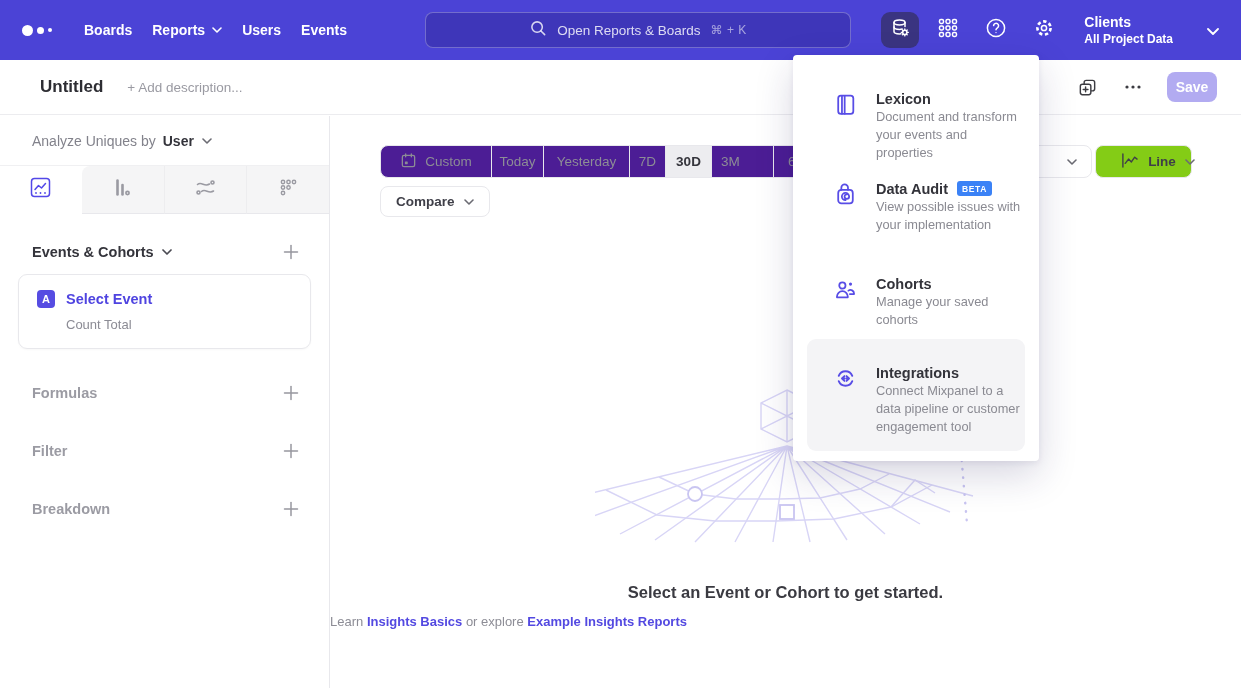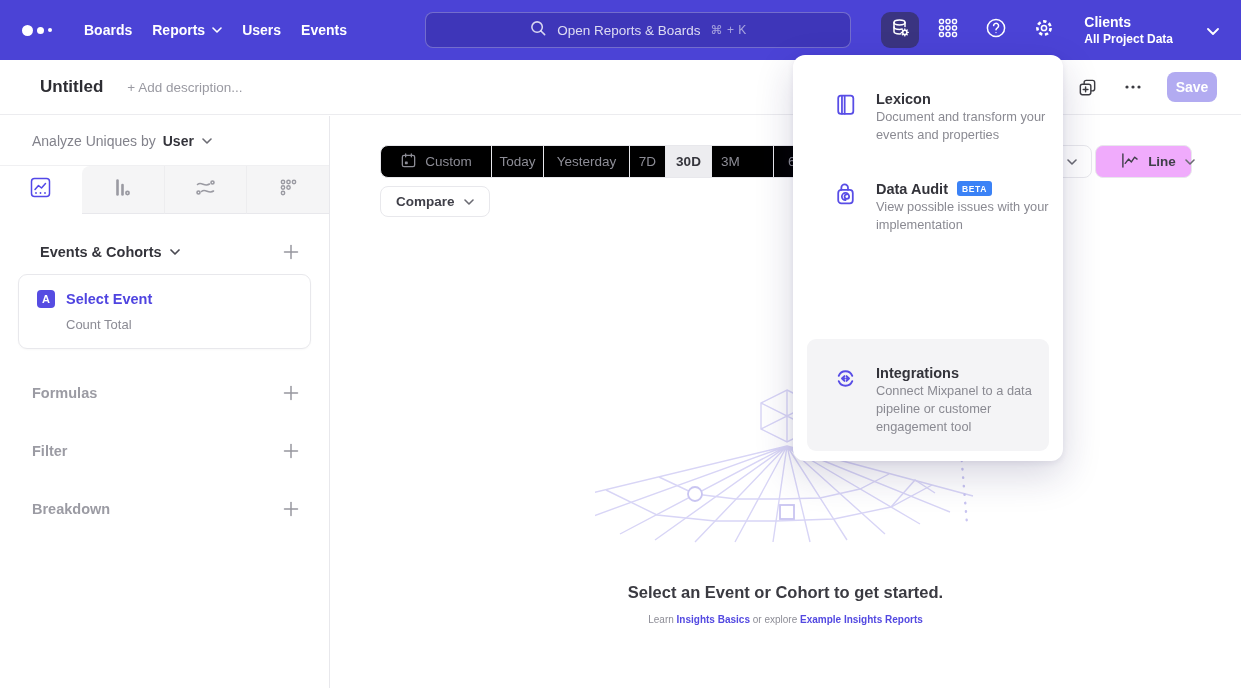--- a/index.html
+++ b/index.html
@@ -62,64 +62,64 @@
   .analyze{height:49px;display:flex;align-items:center;padding-left:32px;font-size:14px;}
   .analyze .lbl{color:#82828b;}
   .analyze .val{color:var(--ink);font-weight:700;margin-left:7px;}
   .analyze .chev{margin-left:8px;color:#6b6b73;cursor:pointer;}
   .tabs{display:flex;height:49px;border-top:1px solid #f0f0f2;}
   .tab{flex:1;display:flex;align-items:center;justify-content:center;cursor:pointer;
     background:var(--tab-bg);border-bottom:1px solid var(--border);color:#9a9aa2;}
   .tab.active{background:#fff;border-bottom:1px solid transparent;color:#5348e8;}
   .tab + .tab{border-left:1px solid #ededef;}
   .tab.active + .tab{border-left:none;border-top-left-radius:8px;}
-  .ec-head{display:flex;align-items:center;margin:30px 30px 0 40px;}
+  .ec-head{display:flex;align-items:center;margin:30px 30px 0 32px;}
   .ec-head .t{font-size:14.5px;font-weight:700;color:var(--ink);}
   .ec-head .chev{margin-left:8px;color:#4a4a52;cursor:pointer;}
   .plus{margin-left:auto;color:#97979f;cursor:pointer;display:flex;}
   .event-card{margin:14px 18px 0 18px;border:1px solid var(--border);border-radius:9px;
     padding:15px 14px 16px 18px;cursor:pointer;box-shadow:0 1px 2px rgba(20,20,40,0.03);}
   .event-row{display:flex;align-items:center;gap:11px;}
   .badge-a{width:18px;height:18px;border-radius:4px;background:#564ce2;color:#fff;font-size:11px;
     font-weight:700;display:flex;align-items:center;justify-content:center;}
   .event-title{font-size:14.5px;font-weight:600;color:var(--accent);}
   .event-metric{font-size:13px;color:#8b8b94;margin:9px 0 0 29px;cursor:pointer;}
   .side-section{display:flex;align-items:center;margin:42px 30px 0 32px;}
   .side-section .lbl{font-size:14.5px;font-weight:600;color:var(--gray-light);}
 
   
   .main{position:absolute;left:330px;top:116px;width:911px;height:572px;background:#fff;}
   .date-control{position:absolute;left:50px;top:29px;height:33px;display:flex;
-    border:1px solid var(--border);border-radius:8px;overflow:hidden;background:#000000;}
+    border:1px solid var(--border);border-radius:8px;overflow:hidden;background:#4c1d95;}
   .date-cell{display:flex;align-items:center;justify-content:center;font-size:13.5px;
     color:var(--gray);cursor:pointer;gap:8px;}
   .date-cell + .date-cell{border-left:1px solid var(--border);}
   .date-cell.selected{background:#ededf0;color:#35353c;font-weight:600;}
   .dc-0{width:110px;color:#8c8c95;}
   .dc-1{width:52px;}.dc-2{width:86px;}.dc-3{width:36px;}.dc-4{width:46px;}.dc-5{width:38px;}.dc-6{width:48px;margin-left:24px;}
   .compare-btn{position:absolute;left:50px;top:70px;height:31px;padding:0 15px;border:1px solid var(--border);
     border-radius:8px;display:flex;align-items:center;gap:9px;font-size:13.5px;font-weight:600;
     color:var(--ink-soft);cursor:pointer;background:#fff;}
   .compare-btn .chev{color:#6b6b73;}
   .interval-btn{position:absolute;left:690px;top:29px;width:72px;height:33px;border:1px solid var(--border);
     border-radius:8px;display:flex;align-items:center;justify-content:flex-end;padding-right:14px;
     color:#6b6b73;cursor:pointer;background:#fff;z-index:1;}
   .line-btn{position:absolute;left:765px;top:29px;width:97px;height:33px;border:1px solid var(--border);
     border-radius:8px;display:flex;align-items:center;justify-content:center;gap:9px;font-size:13.5px;
-    font-weight:600;color:var(--ink-soft);cursor:pointer;background:#f0abfc;padding-left:28px;}
+    font-weight:600;color:var(--ink-soft);cursor:pointer;background:#84cc16;padding-left:28px;}
   .line-btn .chev{color:#6b6b73;}
   .wireframe{position:absolute;left:265px;top:268px;pointer-events:none;}
   .empty-title{position:absolute;left:0;top:467px;width:911px;text-align:center;
     font-size:16.5px;font-weight:700;color:#3a3a41;}
-  .empty-sub{position:absolute;left:0;top:498px;width:911px;text-align:center;font-size:10px;color:#8d8d96;}
+  .empty-sub{position:absolute;left:0;top:498px;width:911px;font-size:13px;color:#8d8d96;}
   .empty-sub .link{color:#5349e1;font-weight:600;cursor:pointer;}
 
   
-  .panel{position:absolute;left:793px;top:55px;width:270px;height:406px;background:var(--panel-bg);
-    border-radius:12px;box-shadow:0 14px 38px rgba(35,30,90,0.18),0 2px 6px rgba(35,30,90,0.08);z-index:40;}
+  .panel{position:absolute;left:793px;top:55px;width:246px;height:406px;background:var(--panel-bg);
+    border-radius:4px;box-shadow:0 14px 38px rgba(35,30,90,0.18),0 2px 6px rgba(35,30,90,0.08);z-index:40;}
   .menu-item{position:absolute;left:14px;right:14px;display:flex;gap:17px;cursor:pointer;padding:0 0 0 26px;}
   .menu-item.boxed{background:var(--hover-bg);border-radius:9px;padding-top:26px;height:112px;}
   .mi-0{top:36px;}.mi-1{top:126px;}.mi-2{top:221px;}.mi-3{top:284px;}
   .menu-icon{width:26px;flex:0 0 26px;color:#584de6;padding-top:1px;}
   .menu-text .mt{font-size:14.5px;font-weight:700;color:#33333a;display:flex;align-items:center;gap:9px;}
   .menu-text .md{font-size:12.8px;color:#8a8a92;line-height:1.18;margin-top:5px;width:185px;}
   .beta{background:#3b82f6;color:#fff;font-size:8.5px;font-weight:700;letter-spacing:.6px;
     padding:3px 5px 2px;border-radius:3px;transform:translateY(-1px);}
 </style>
 </head>
@@ -473,20 +473,36 @@
     </span>
     <span class="menu-text">
       <span class="mt">
         <span>Data Audit</span>
         <span class="beta">BETA</span>
       </span>
       <span class="md">View possible issues with your implementation</span>
     </span>
   </div>
 
+  <div class="menu-item mi-2">
+    <span class="menu-icon">
+      <svg width="25" height="25" viewBox="0 0 24 24" fill="none" stroke="currentColor" stroke-width="1.7" stroke-linecap="round" stroke-linejoin="round">
+        <circle cx="9" cy="8.2" r="3"></circle>
+        <path d="M3.8 19.5 v-0.7 a5.2 5.2 0 0 1 10.4 0 v0.7 Z"></path>
+        <circle cx="16.8" cy="6.8" r="1.5" fill="currentColor" stroke="none"></circle>
+        <path d="M14.8 13.1 a3.4 3.4 0 0 1 5.4 2.7 v0.6 h-4"></path>
+      </svg>
+    </span>
+    <span class="menu-text">
+      <span class="mt">
+          <span>Cohorts</span>
+        </span>
+      <span class="md">Manage your saved cohorts</span>
+    </span>
+  </div>
 
   <div class="menu-item mi-3 boxed">
     <span class="menu-icon">
       <svg width="25" height="25" viewBox="0 0 24 24" fill="none" stroke="currentColor" stroke-width="1.8" stroke-linecap="round" stroke-linejoin="round">
         <path d="M5.5 9.5 a7 7 0 0 1 13 0"></path>
         <path d="M18.5 14.5 a7 7 0 0 1 -13 0"></path>
         <path d="M11 9.7 L8.6 12 L11 14.3 M8.6 12 h2.6"></path>
         <path d="M13 9.7 L15.4 12 L13 14.3 M15.4 12 h-2.6"></path>
       </svg>
     </span>

